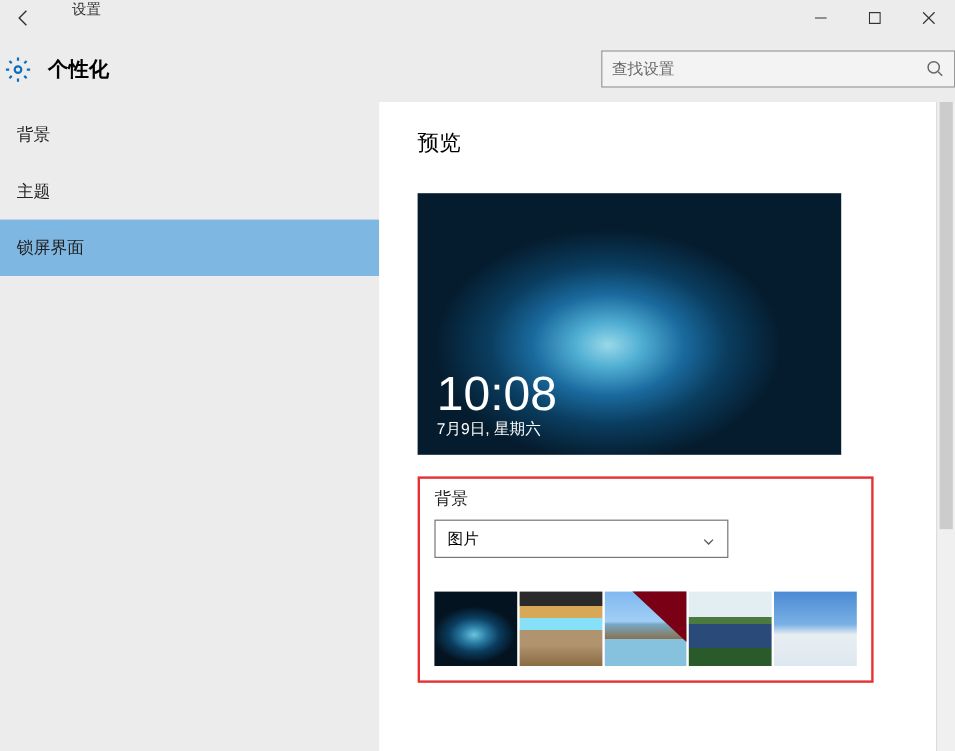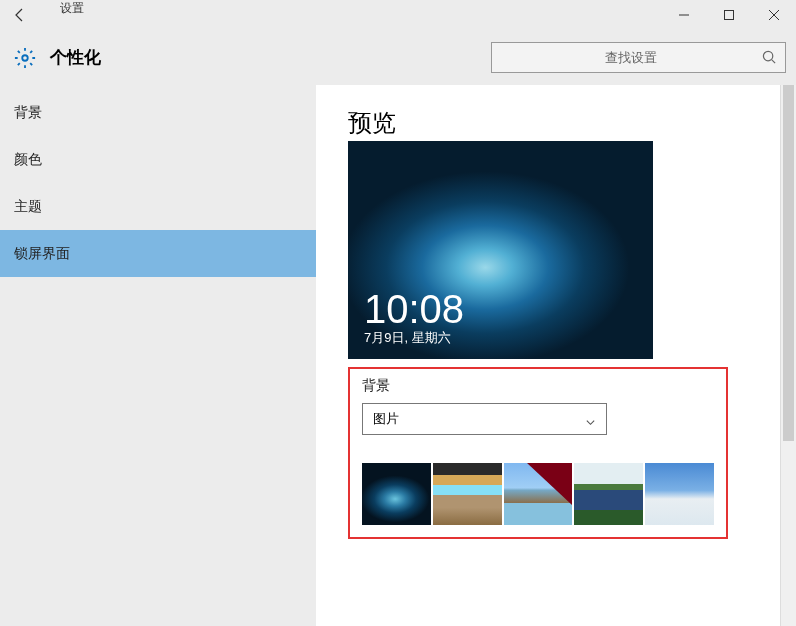--- a/index.html
+++ b/index.html
@@ -5,36 +5,36 @@
     * { margin: 0; padding: 0; box-sizing: border-box; font-family: "Microsoft YaHei", "Segoe UI", sans-serif; }
     body { width: 796px; height: 626px; background: #ececec; overflow: hidden; position: relative; }
     
     .titlebar { height: 30px; display: flex; background: #ececec; }
     .back-btn { width: 40px; height: 30px; display: flex; align-items: center; justify-content: center; font-size: 16px; cursor: pointer; }
     .title-text { flex: 1; font-size: 12px; padding-left: 20px; color: #333; }
     .win-controls { display: flex; }
     .win-btn { width: 45px; height: 30px; display: flex; align-items: center; justify-content: center; font-size: 12px; cursor: pointer; }
     .win-btn svg { width: 10px; height: 10px; }
     
-    .header { display: flex; align-items: center; height: 55px; padding: 0 14px; }
+    .header { display: flex; align-items: center; height: 55px; padding: 0 4px; }
     .gear-icon { width: 22px; height: 22px; color: #0a6ebd; margin-right: 14px; }
     .header-title { font-size: 17px; font-weight: 600; flex: 1; }
     .search-box { width: 295px; height: 31px; border: 1px solid #999; background: #f3f3f3; display: flex; align-items: center; padding: 0 8px; margin-right: -4px; }
-    .search-input { flex: 1; border: none; background: transparent; outline: none; font-size: 13px; text-align: center; }
+    .search-input { flex: 1; border: none; background: transparent; outline: none; font-size: 13px; }
     .search-input::placeholder { color: #666; }
     .search-icon { width: 15px; height: 15px; color: #555; }
     
     .main-area { display: flex; height: 541px; }
     .sidebar { width: 316px; background: #ececec; padding-top: 4px; }
     .nav-item { height: 47px; display: flex; align-items: center; padding-left: 14px; font-size: 14px; cursor: pointer; color: #222; }
     .nav-item.active { background: #7db7e2; }
     
     .content { flex: 1; background: #fff; padding: 22px 32px; overflow-y: auto; position: relative; }
-    .preview-heading { font-size: 24px; font-weight: 400; margin-bottom: 2px; }
-    .preview-image { width: 305px; height: 218px; position: relative; background: radial-gradient(ellipse 180px 120px at 45% 58%, #9ad8e9 0%, #52b0d4 15%, #1a6a9e 35%, #0a3d5f 55%, #051c2e 80%); margin-bottom: 8px; }
+    .preview-heading { font-size: 18px; font-weight: 400; margin-bottom: 30px; }
+    .preview-image { width: 353px; height: 218px; position: relative; background: radial-gradient(ellipse 180px 120px at 45% 58%, #9ad8e9 0%, #52b0d4 15%, #1a6a9e 35%, #0a3d5f 55%, #051c2e 80%); margin-bottom: 18px; }
     .preview-time { position: absolute; left: 16px; bottom: 30px; color: #fff; font-size: 40px; font-weight: 300; line-height: 1; }
     .preview-date { position: absolute; left: 16px; bottom: 12px; color: #fff; font-size: 13px; }
     
     .highlight-box { border: 2px solid #e43232; padding: 8px 12px 12px 12px; width: 380px; }
     .section-label { font-size: 14px; margin-bottom: 8px; color: #222; }
     .dropdown { width: 245px; height: 32px; border: 1px solid #777; display: flex; align-items: center; padding: 0 10px; justify-content: space-between; cursor: pointer; margin-bottom: 28px; background: #fff; }
     .dropdown-value { font-size: 13px; }
     .chevron { width: 11px; height: 11px; }
     
     .thumbs { display: flex; gap: 2px; margin-top: 10px; }
@@ -97,23 +97,20 @@
     </span>
   </div>
 </div>
 
 <div class="main-area">
   <div class="sidebar">
     <div class="nav-item">
         <span>背景</span>
       </div>
     <div class="nav-item">
-        <span>颜色</span>
-      </div>
-    <div class="nav-item">
         <span>主题</span>
       </div>
     <div class="nav-item active">
         <span>锁屏界面</span>
       </div>
   </div>
 
   <div class="content">
     <div class="preview-heading">预览</div>
     <div class="preview-image">

